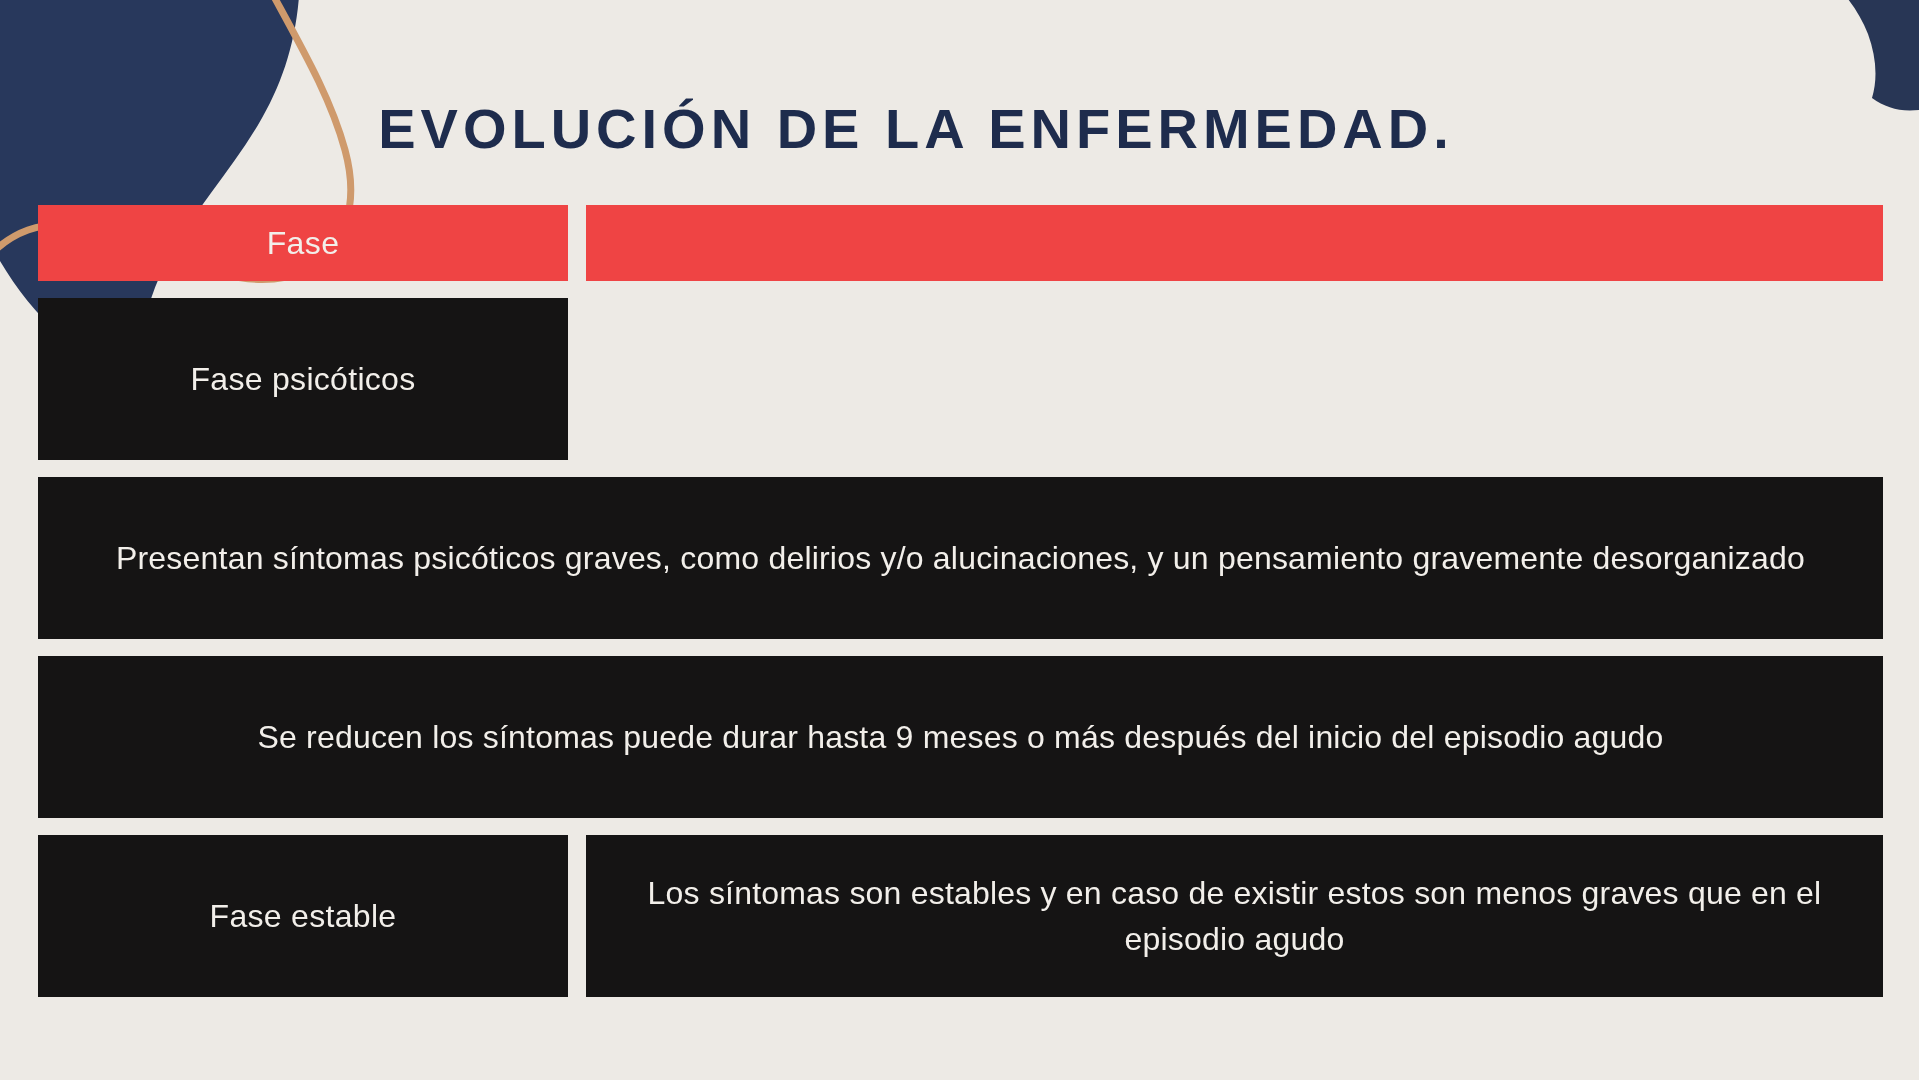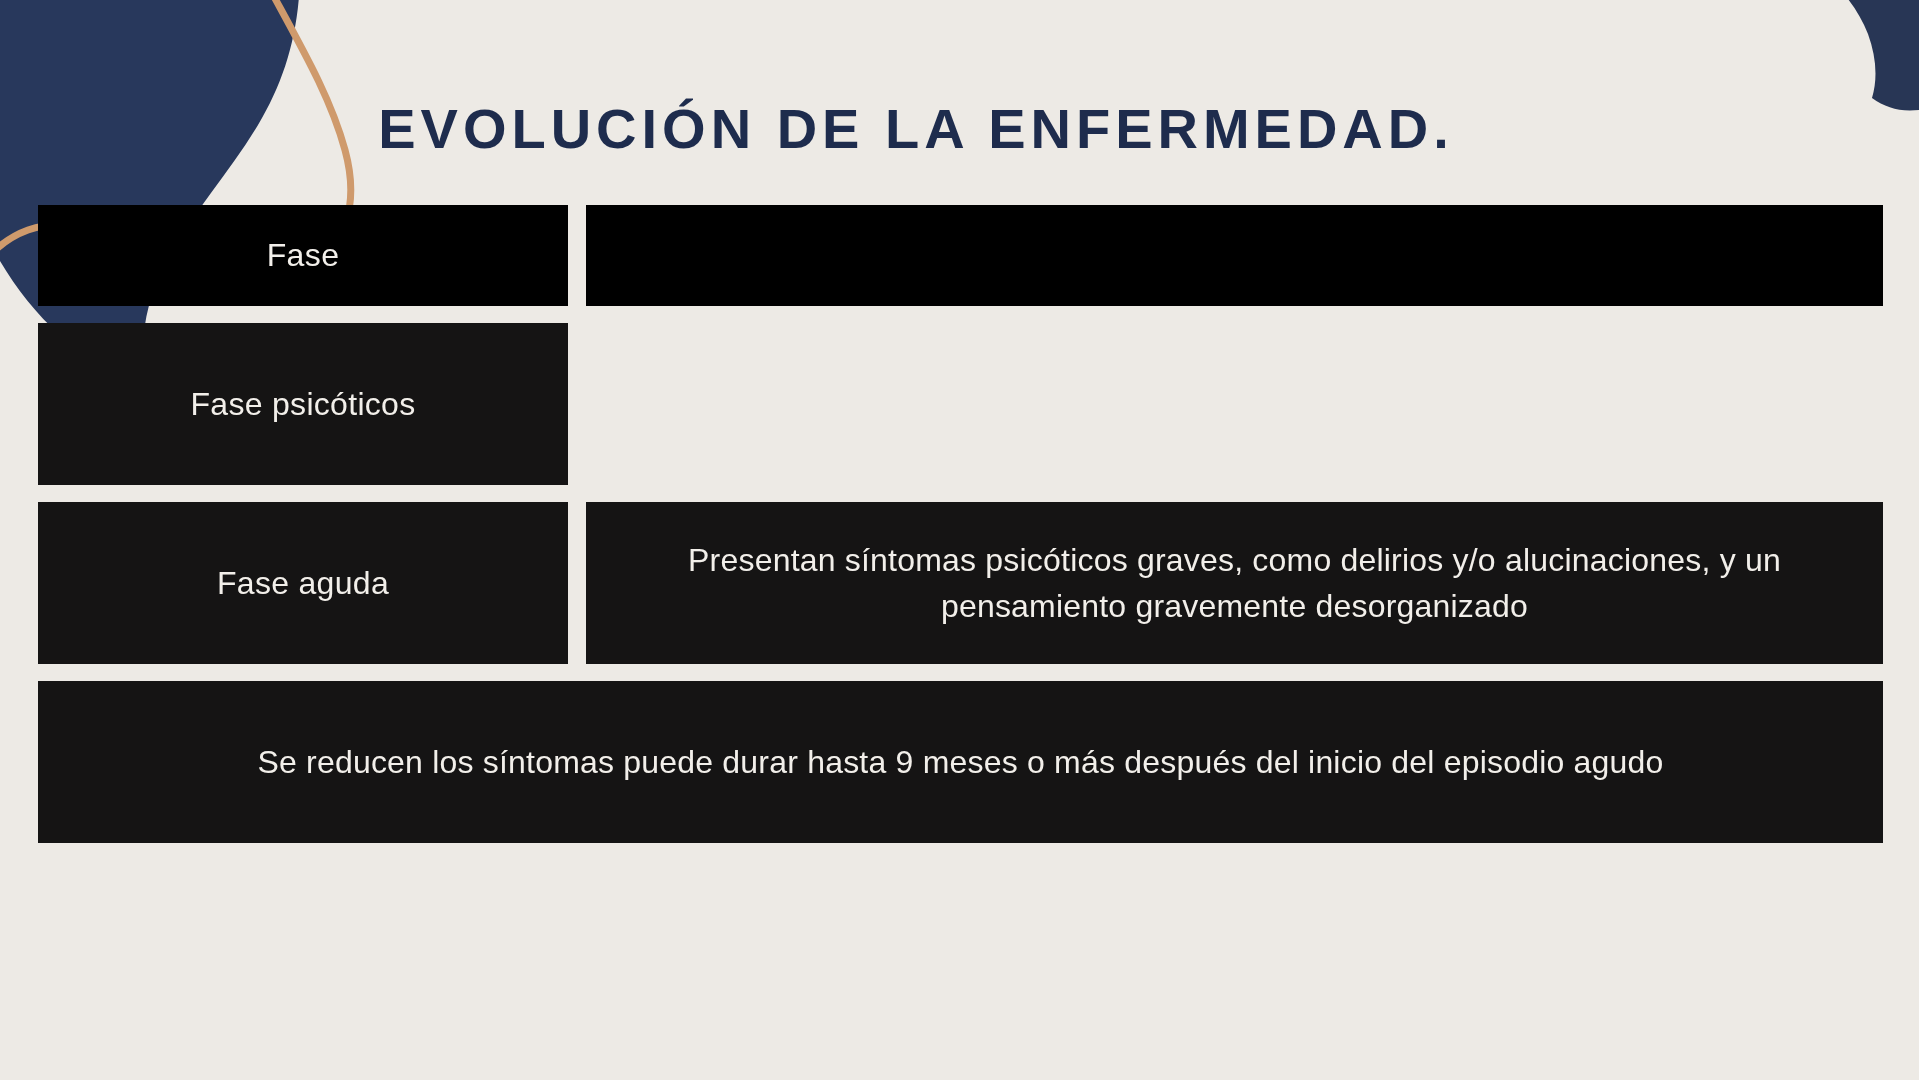--- a/index.html
+++ b/index.html
@@ -79,22 +79,22 @@
     justify-content: center;
     text-align: center;
     box-sizing: border-box;
     padding: 6px 40px;
     color: #f2efea;
   }
 
   
   .header-row .cell-phase,
   .header-row .cell-desc {
-    background: #000000;
-    height: 101px;
+    background: #ef4444;
+    height: 76px;
   }
   .header-row .cell-phase {
     font-size: 32px;
     letter-spacing: 0.4px;
   }
 
   
   .body-row .cell-phase,
   .body-row .cell-desc {
     background: #151414;
@@ -146,22 +146,25 @@
   <div class="table-row header-row">
     <div class="cell-phase">Fase</div>
     <div class="cell-desc"></div>
   </div>
 
   <div class="table-row body-row">
     <div class="cell-phase">Fase psicóticos</div>
   </div>
 
   <div class="table-row body-row">
-    <div class="cell-phase">Fase aguda</div>
     <div class="cell-desc">Presentan síntomas psicóticos graves, como delirios y/o alucinaciones, y un pensamiento gravemente desorganizado</div>
   </div>
 
   <div class="table-row body-row">
     <div class="cell-desc">Se reducen los síntomas puede durar hasta 9 meses o más después del inicio del episodio agudo</div>
   </div>
 
+  <div class="table-row body-row">
+    <div class="cell-phase">Fase estable</div>
+    <div class="cell-desc">Los síntomas son estables y en caso de existir estos son menos graves que en el episodio agudo</div>
+  </div>
 
 </div>
 
 </body></html>

